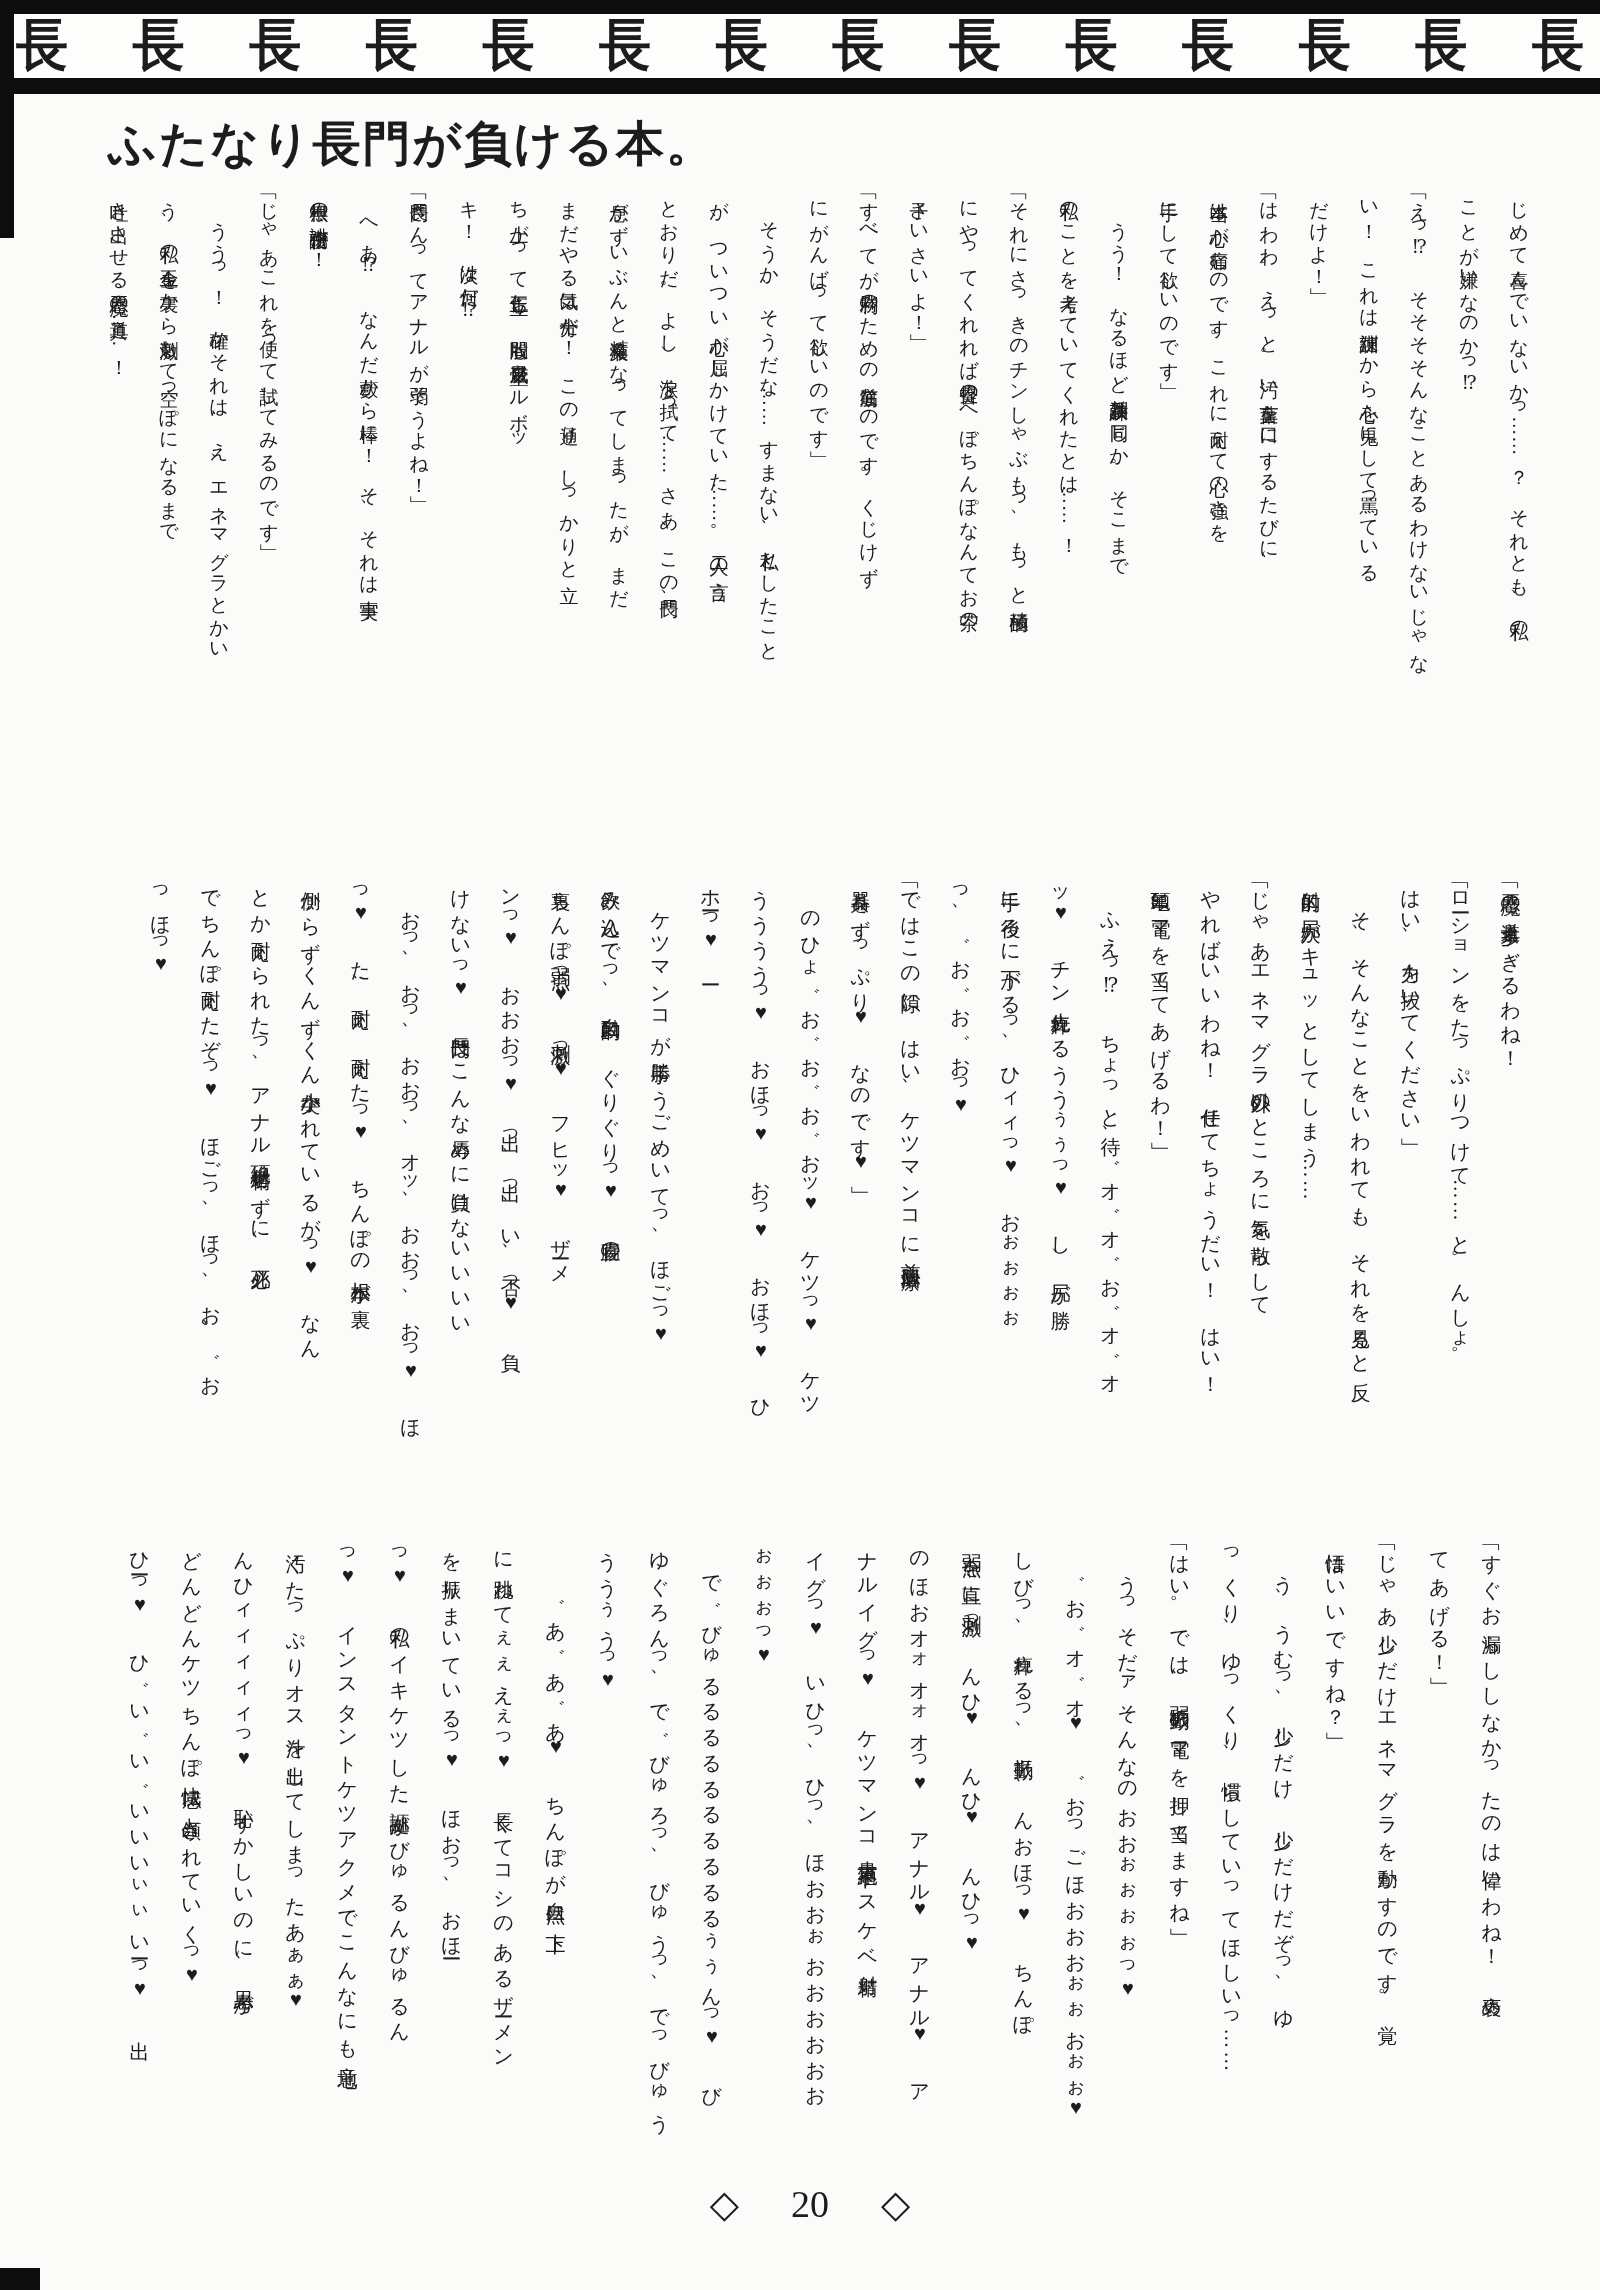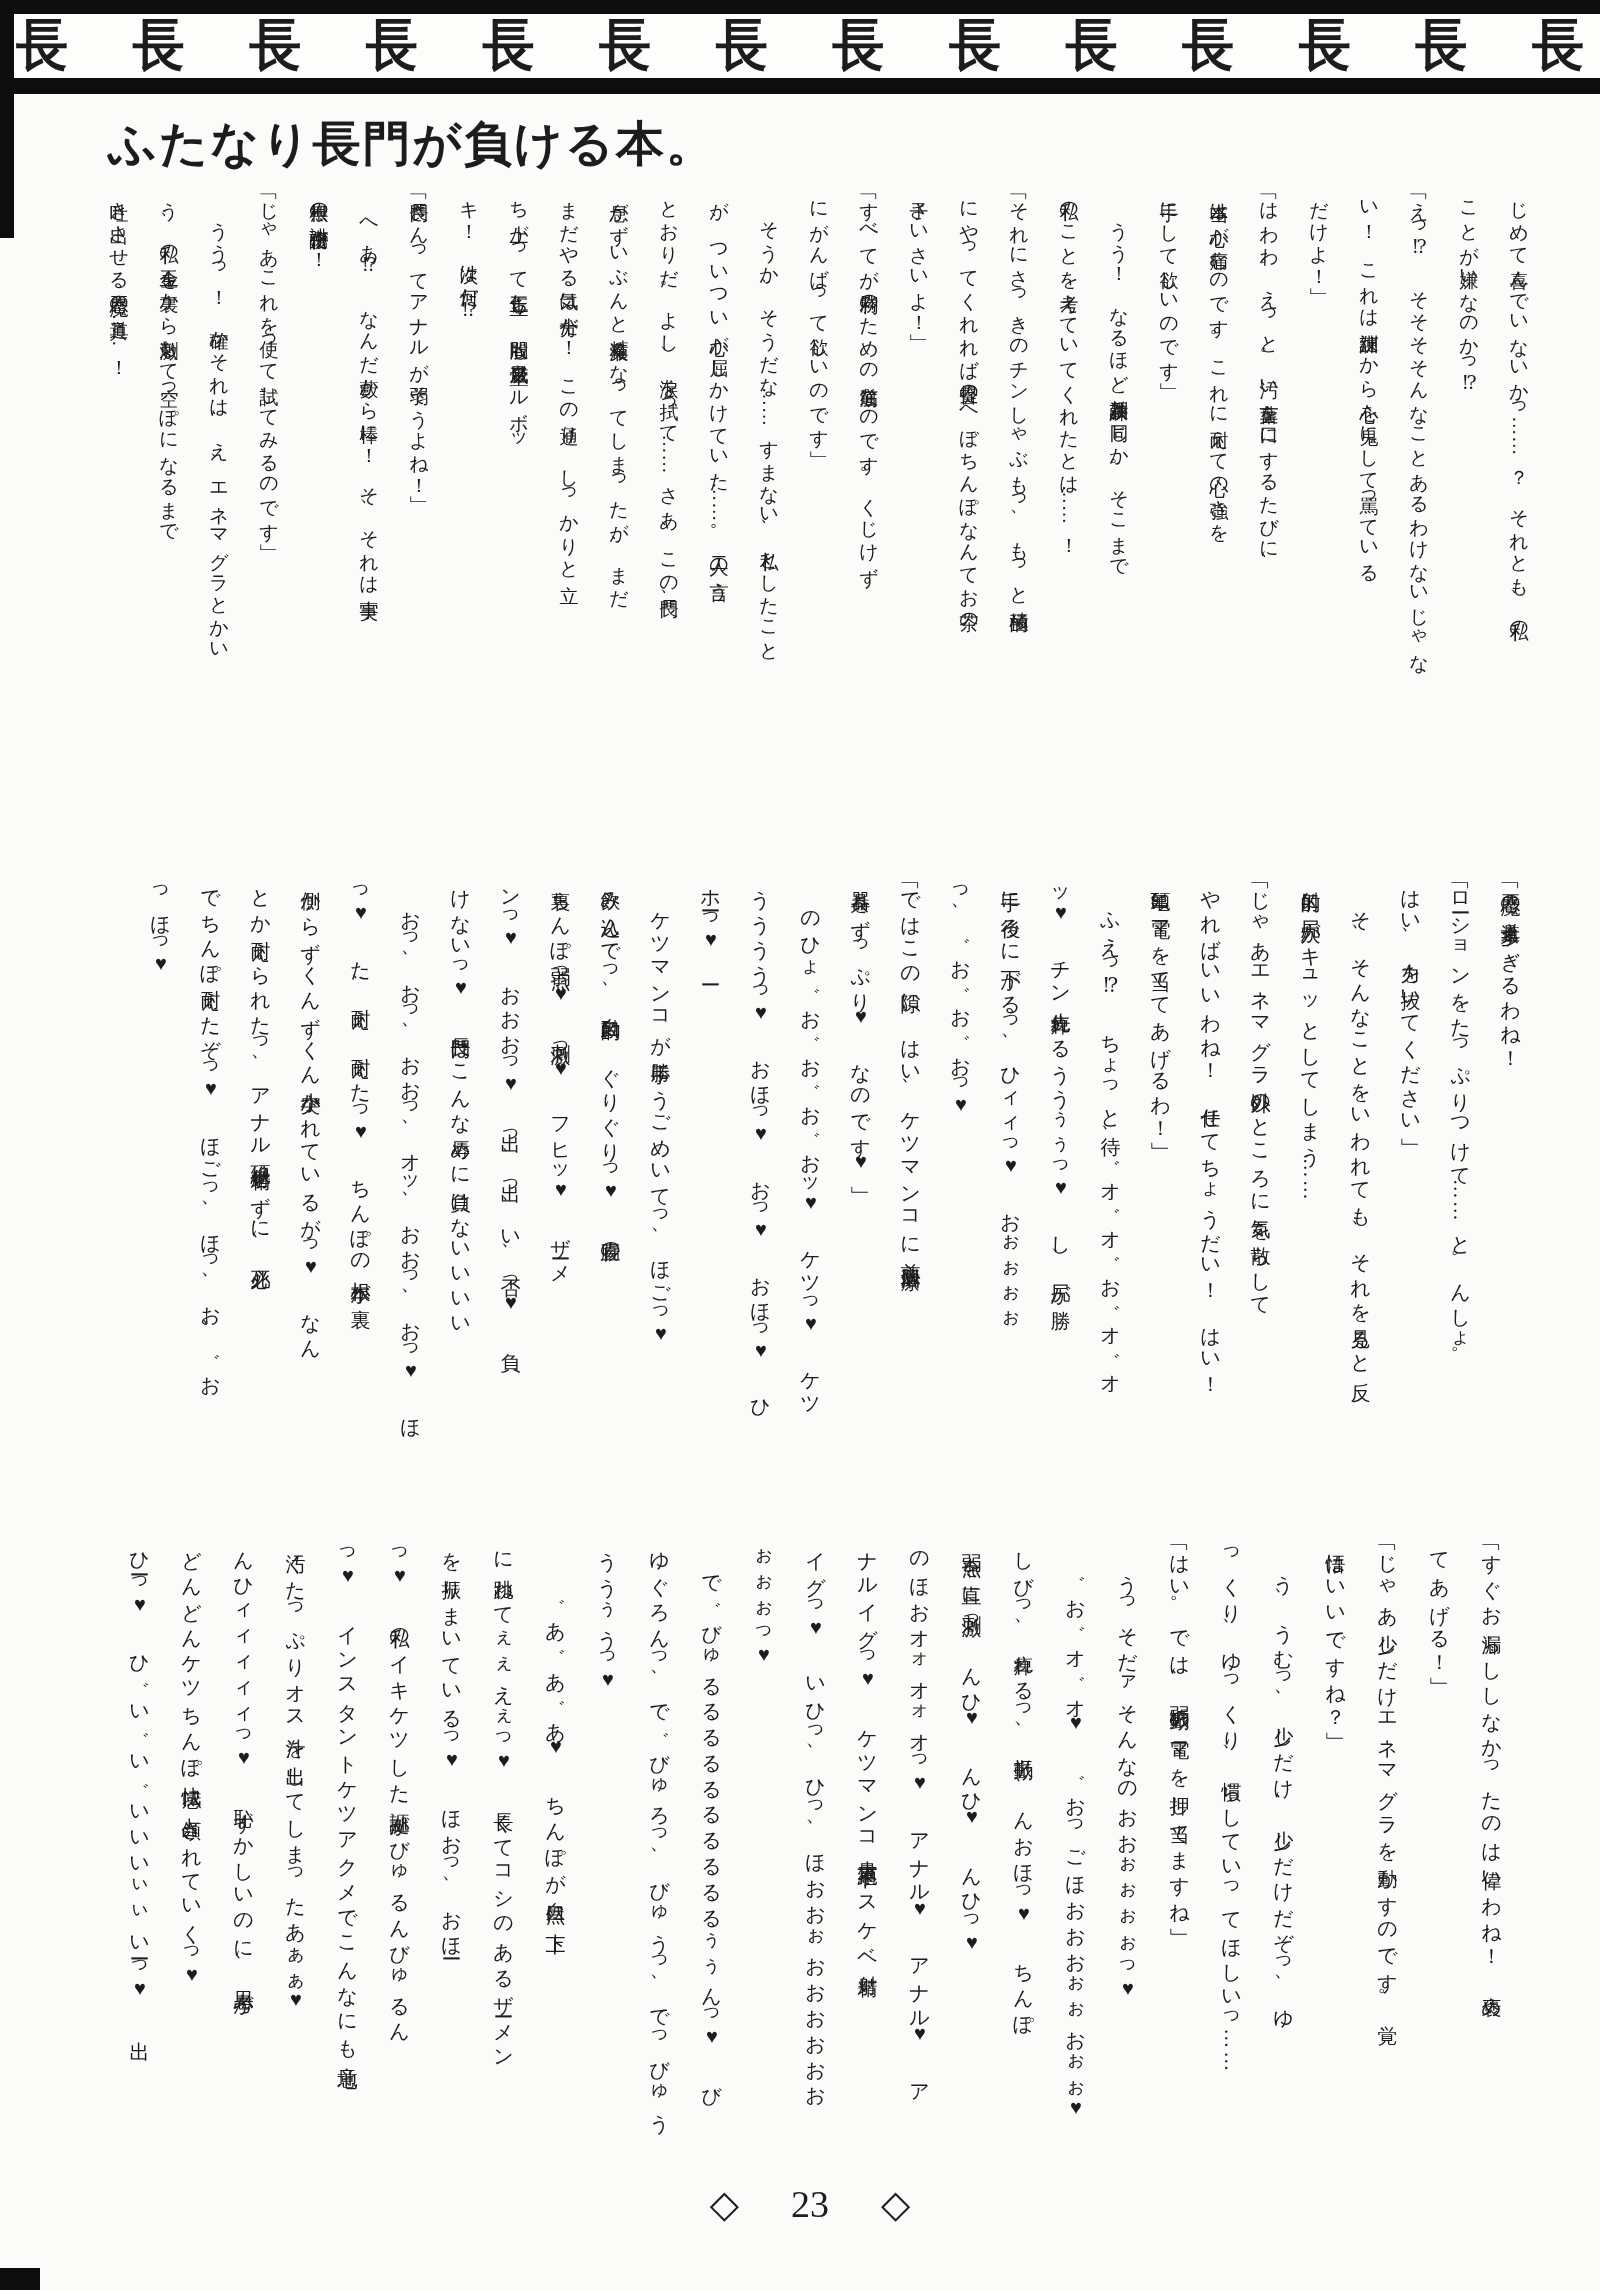--- a/index.html
+++ b/index.html
@@ -168,18 +168,18 @@
       <p>を振りまいているっ♥　ほおっ、おほー</p>
       <p>っ♥　私のイキケツした証拠がびゅるんびゅるん</p>
       <p>っ♥　インスタントケツアクメでこんなにも意地</p>
       <p>汚くたっぷりオス汁を出してしまったあぁぁ♥</p>
       <p>んひィィィィィっ♥　恥ずかしいのに、思考が</p>
       <p>どんどんケツちんぽ快感に占領されていくっ♥</p>
       <p>ひーっ♥　ひ゛い゛い゛いいいぃぃいーっ♥　出</p>
     </section>
 
   <footer class="pagenum">
-    <span>◇</span><span>23</span><span>◇</span>
+    <span>◇</span><span>20</span><span>◇</span>
   </footer>
 
   <div class="corner-mark"></div>
 
 </div>
 
 </body></html>

